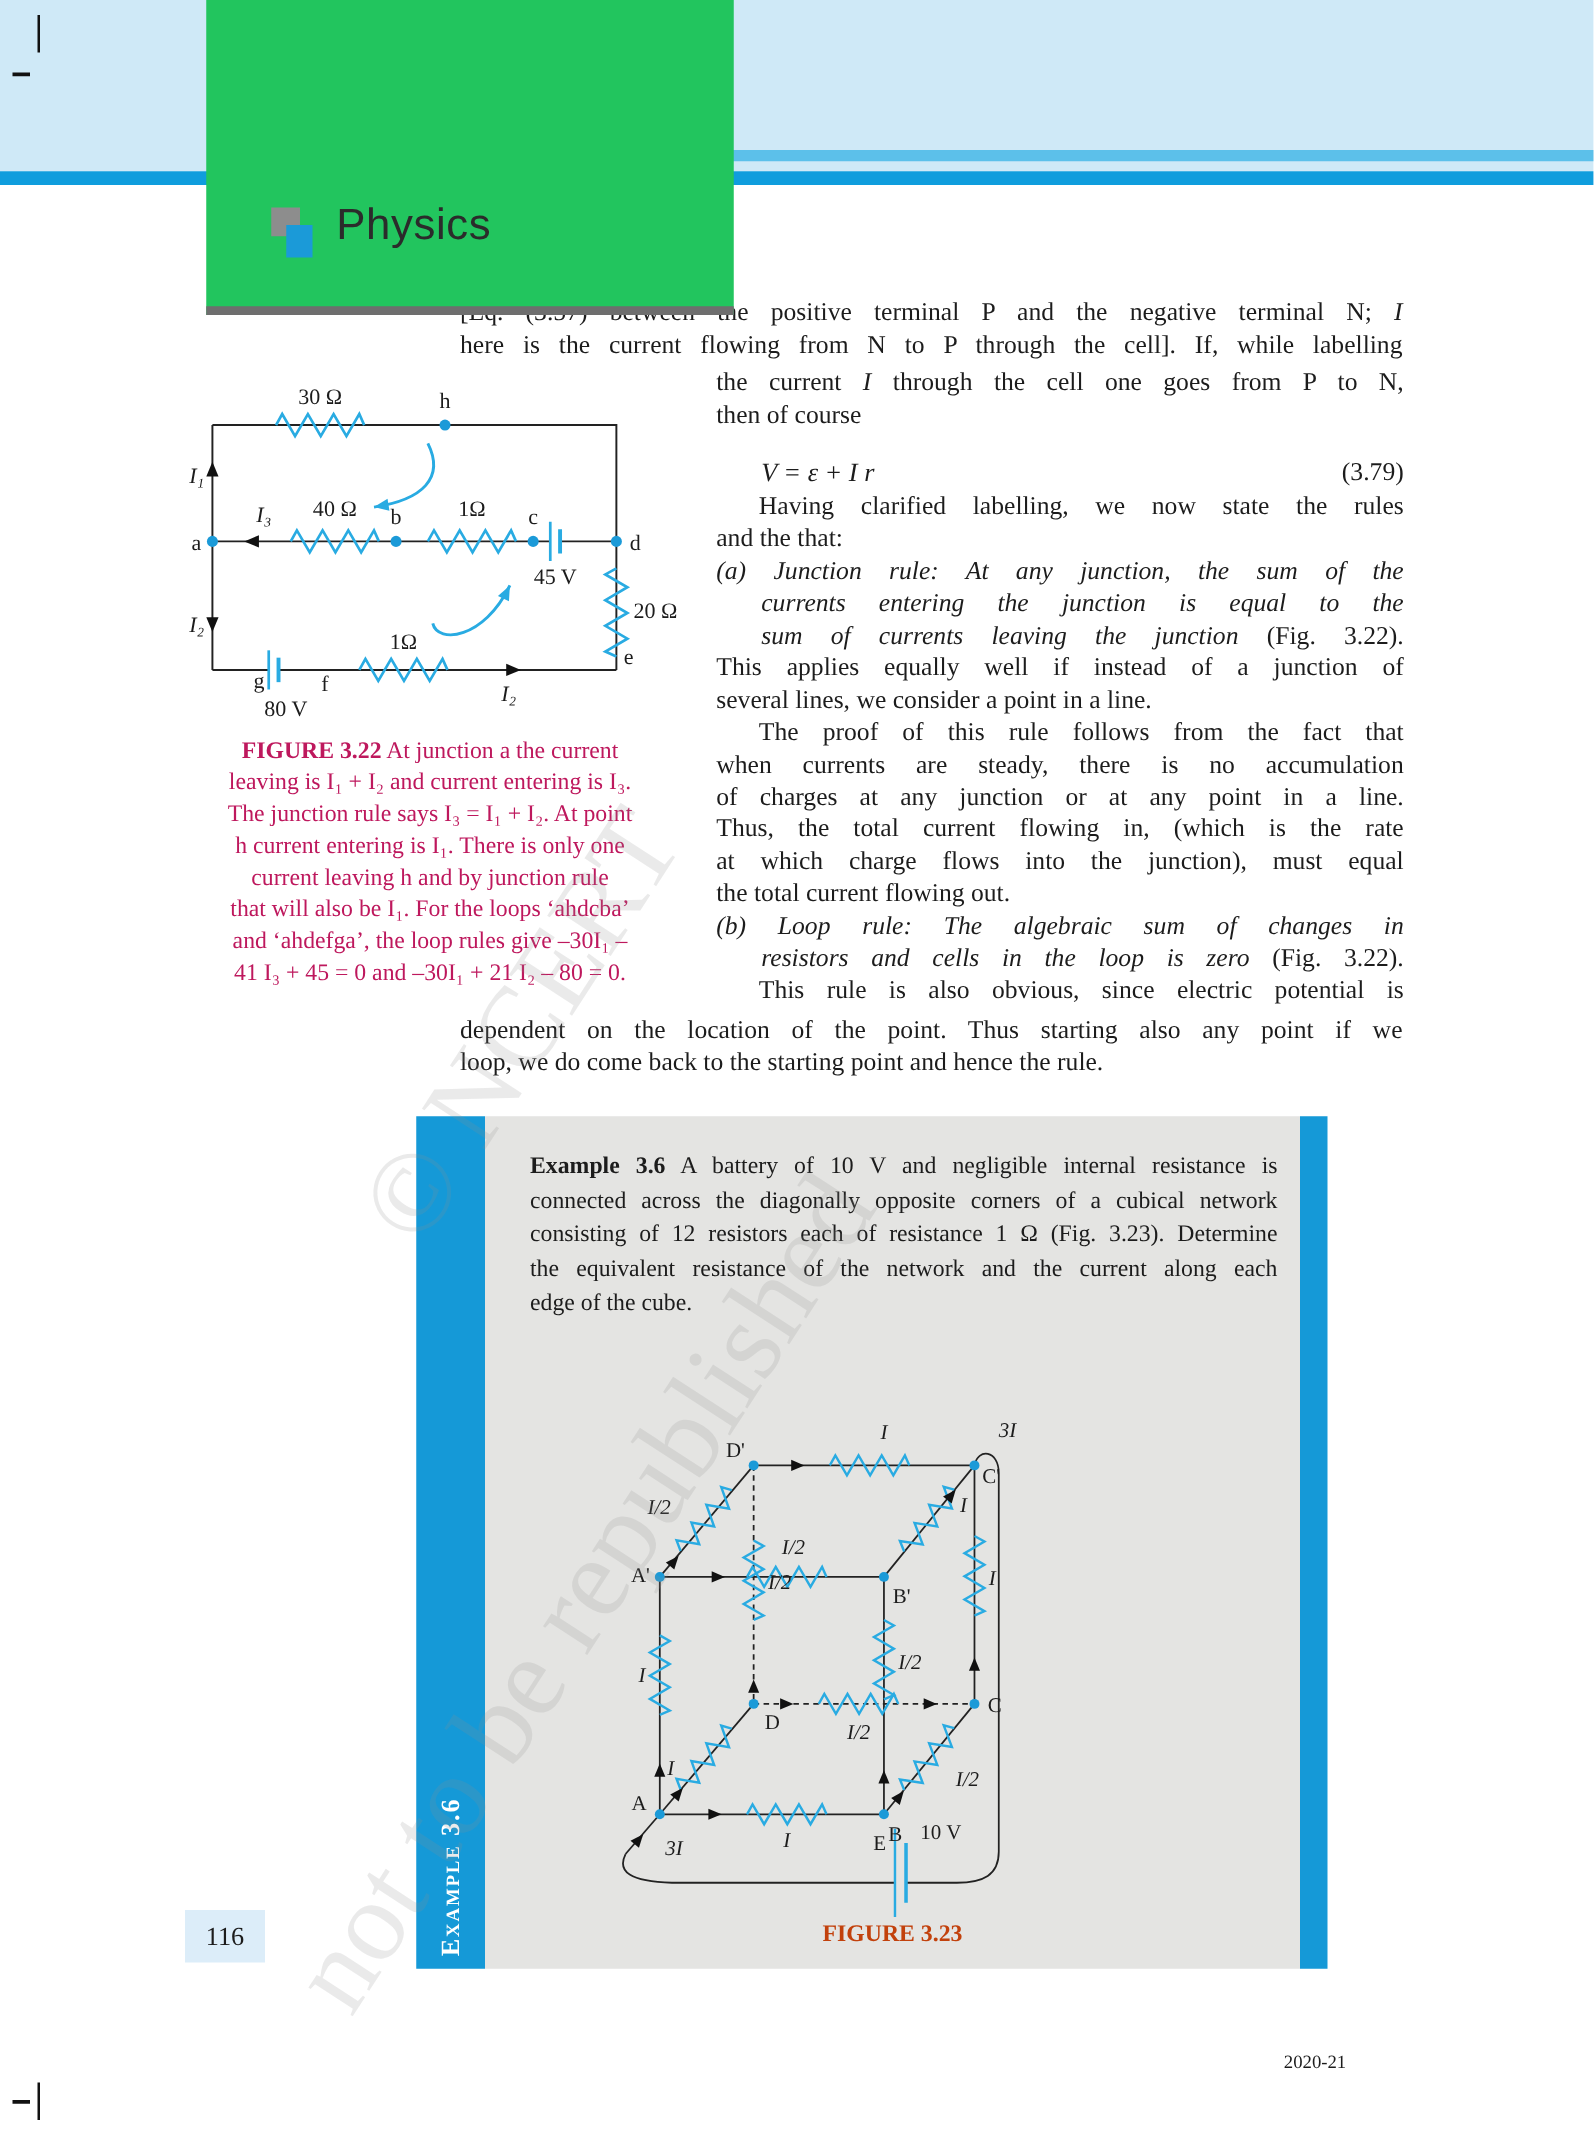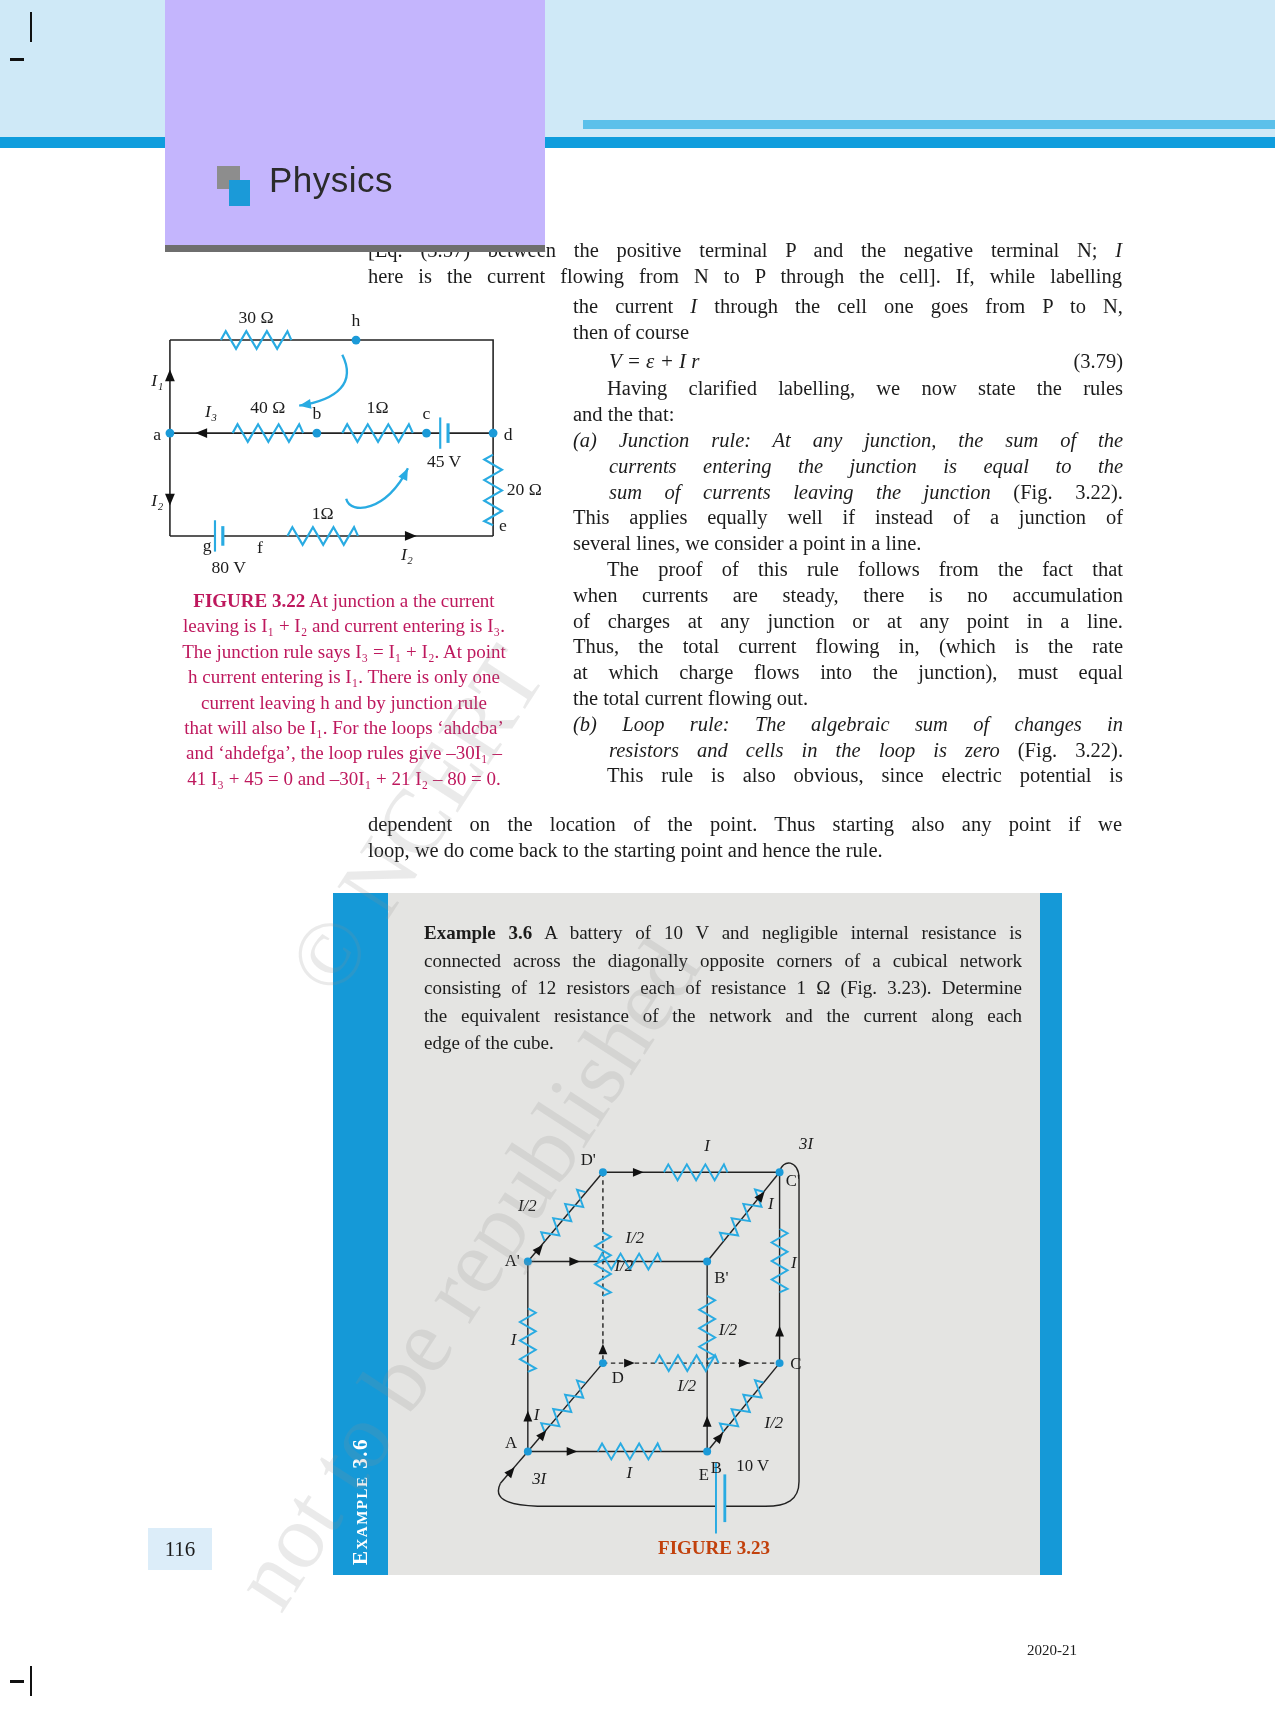--- a/index.html
+++ b/index.html
@@ -2,35 +2,35 @@
 <html><head>
 <meta charset="utf-8">
 <style>
   html,body{margin:0;padding:0;background:#ffffff;}
   .page{position:relative;width:1275px;height:1709px;background:#ffffff;overflow:hidden;
         font-family:"Liberation Serif",serif;color:#1c1c1c;}
   
   .band{position:absolute;left:0;top:0;width:1275px;height:137px;background:#cfe9f7;}
   .stripe-cyan{position:absolute;left:583px;top:120px;width:692px;height:9px;background:#5cc0ea;}
   .stripe-blue{position:absolute;left:0;top:137px;width:1275px;height:11px;background:#0f9ddd;}
-  .gray-panel{position:absolute;left:165px;top:0;width:380px;height:245px;background:#c4b5fd;
+  .gray-panel{position:absolute;left:165px;top:0;width:422px;height:245px;background:#22c55e;
               border-bottom:7px solid #6e6e6e;z-index:2;}
   .logo-sq-gray{position:absolute;left:52px;top:166px;width:23px;height:23px;background:#8d8d8d;}
   .logo-sq-blue{position:absolute;left:64px;top:180px;width:21px;height:26px;background:#1b9ad8;}
   .head-title{position:absolute;left:104px;top:160px;font-family:"Liberation Sans",sans-serif;
               font-size:35px;font-weight:400;color:#2b2b2b;letter-spacing:.5px;}
   
   .bl{font-size:20.5px;line-height:25.8px;}
   .j{text-align:justify;text-align-last:justify;}
   .ind{text-indent:34px;}
   .hang{padding-left:36px;}
   .it{font-style:italic;}
   .intro{position:absolute;left:368px;top:238px;width:754px;}
   .rcol{position:absolute;left:573px;top:294px;width:550px;}
-  .eqrow{display:flex;justify-content:space-between;margin:3px 0 2px 0;}
+  .eqrow{display:flex;justify-content:space-between;margin:20px 0 2px 0;}
   .eqlhs{font-style:italic;padding-left:36px;font-size:21px;}
   .bottom-para{position:absolute;left:368px;top:812px;width:754px;}
   
   .fig322{position:absolute;left:150px;top:296px;}
   .cap322{position:absolute;left:142px;top:588px;width:404px;text-align:center;
           color:#be185d;font-size:19px;line-height:25.4px;}
   .capb{font-weight:bold;}
   
   .example{position:absolute;left:333px;top:893px;width:729px;height:682px;display:flex;}
   .ex-bar-left{width:55px;background:#1599d7;position:relative;}

